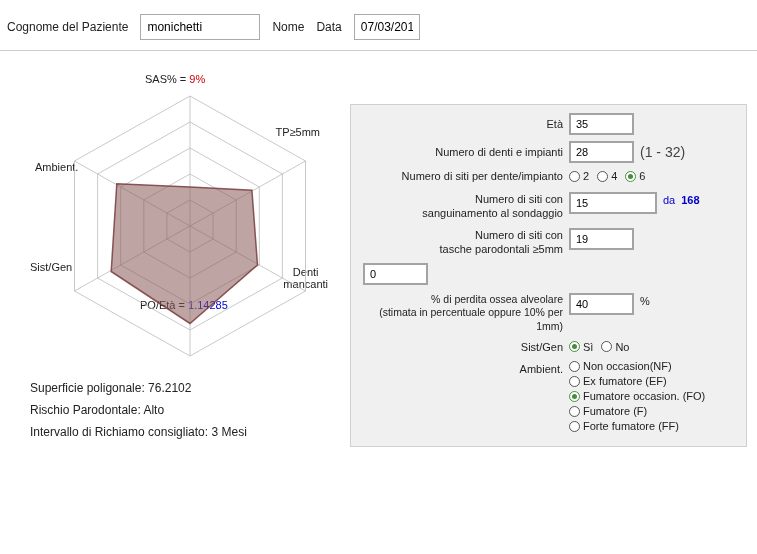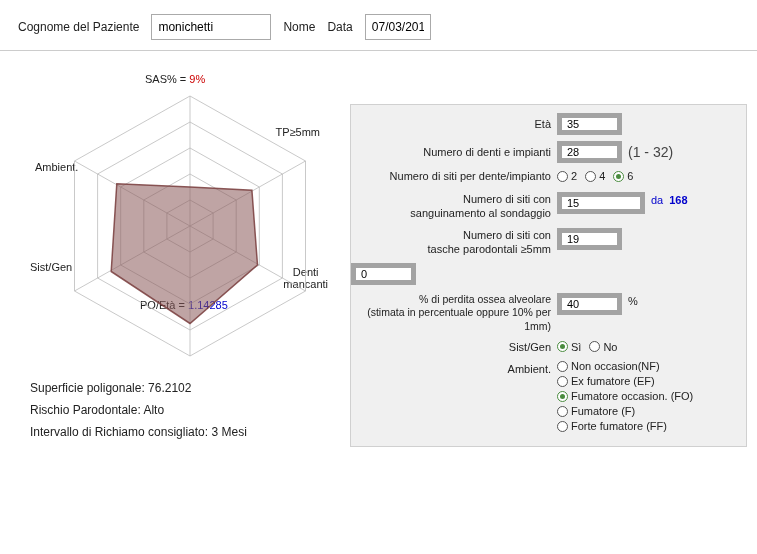--- a/index.html
+++ b/index.html
@@ -7,21 +7,21 @@
       font-family: Arial, Helvetica, sans-serif;
       font-size: 12px;
       background: #fff;
       color: #222;
       width: 757px;
       min-height: 554px;
     }
     .header {
       display: flex;
       align-items: center;
-      padding: 14px 18px 10px 18px;
+      padding: 14px 18px 10px 7px;
       gap: 12px;
       border-bottom: 1px solid #ccc;
     }
     .header label {
       font-size: 12px;
       white-space: nowrap;
     }
     .header input {
       border: 1px solid #aaa;
       padding: 3px 6px;
@@ -58,38 +58,38 @@
     }
     .bottom-stats .stat-line {
       margin-bottom: 8px;
     }
     .bold { font-weight: normal; }
     
     .right-panel {
       flex: 1;
       background: #f0f0f0;
       border: 1px solid #d0d0d0;
-      padding: 8px 0;
+      padding: 8px 12px;
       font-size: 11.5px;
     }
     .form-row {
       display: flex;
       align-items: center;
       margin-bottom: 6px;
       gap: 6px;
     }
     .form-row .form-label {
       text-align: right;
       flex: 0 0 200px;
       line-height: 1.3;
       font-size: 11px;
       color: #222;
     }
     .form-row input[type="text"] {
-      border: 5px solid #a3a3a3;
+      border: 2px solid #a3a3a3;
       padding: 2px 5px;
       font-size: 11px;
       height: 22px;
       width: 70px;
       background: #fff;
     }
     .form-row .hint {
       font-size: 14px;
       color: #444;
     }

